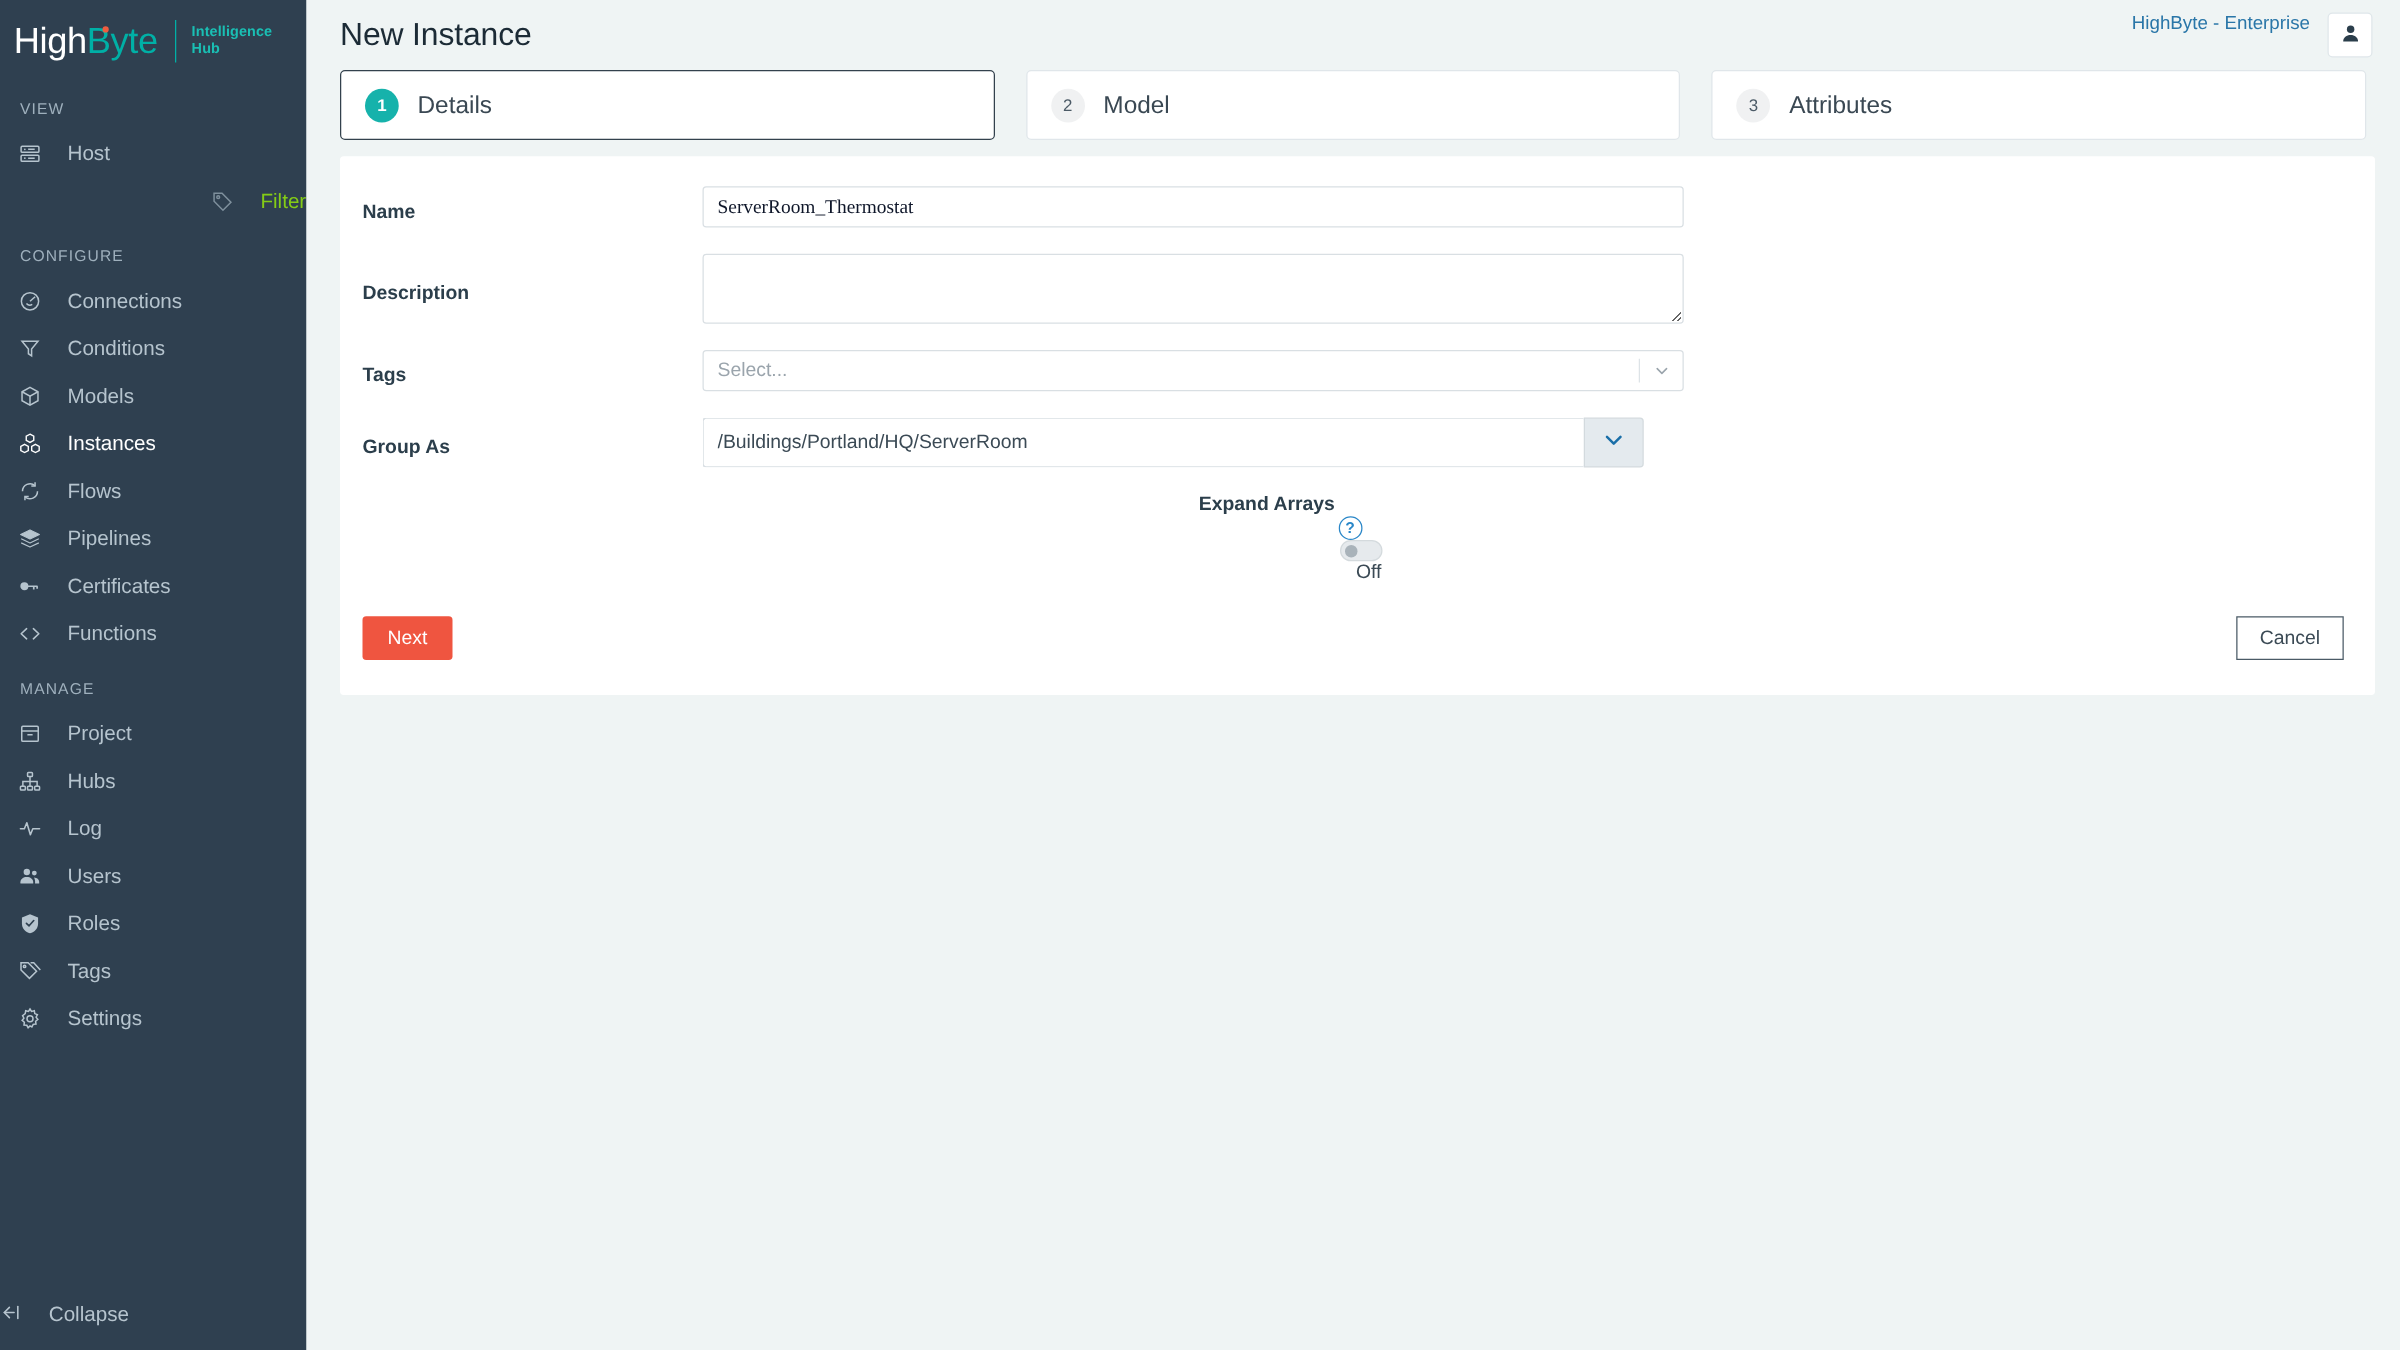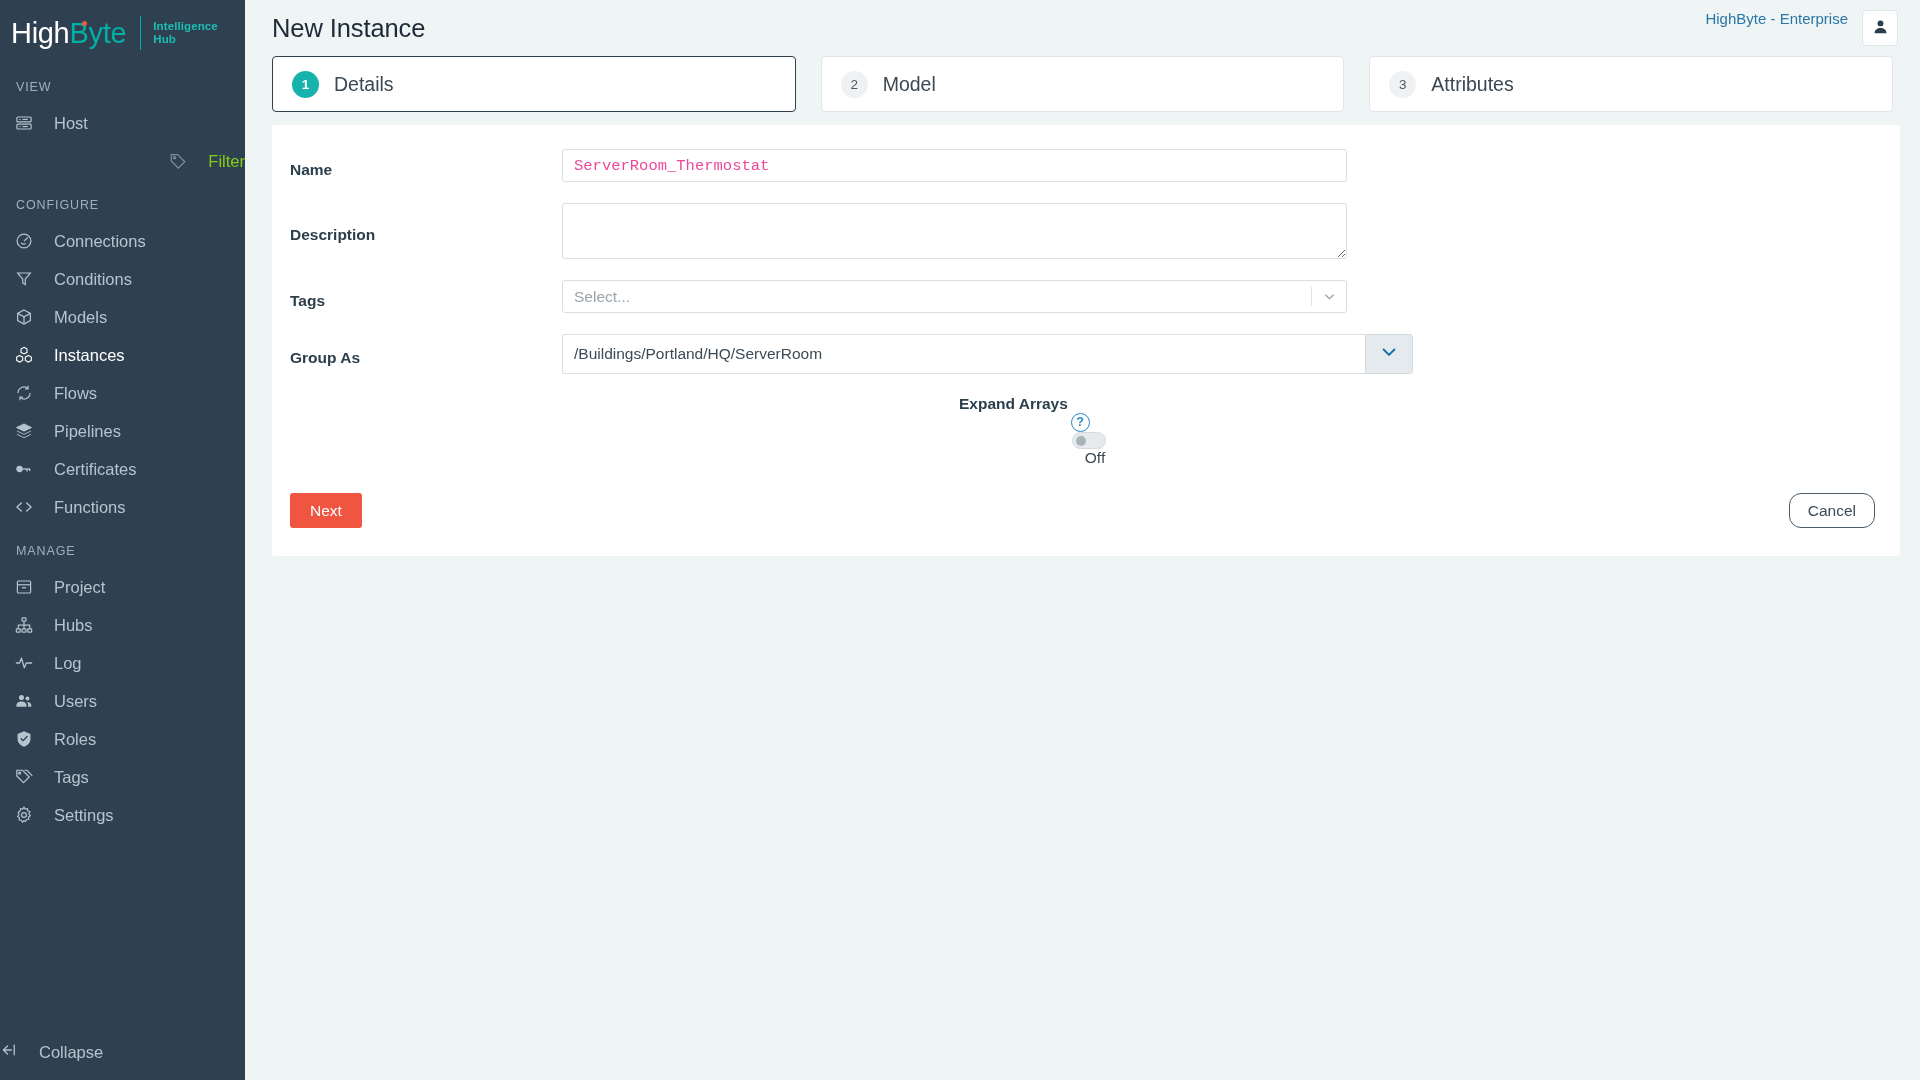--- a/index.html
+++ b/index.html
@@ -217,23 +217,23 @@
     padding-top: 8px;
   }
   .field-wrap { width: 785px; position: relative; }
 
   .text-input {
     width: 785px;
     height: 33px;
     border: 1px solid #d9dfe3;
     border-radius: 3px;
     padding: 0 11px;
-    font-family: Liberation Mono, monospace;
+    font-family: Liberation Serif, serif;
     font-size: 15.5px;
-    color: #ec4899;
+    color: #0f172a;
     outline: none;
     background: #ffffff;
   }
   .text-area {
     width: 785px;
     height: 56px;
     border: 1px solid #d9dfe3;
     border-radius: 3px;
     padding: 7px 11px;
     font-family: "Liberation Sans", sans-serif;
@@ -269,21 +269,21 @@
   .select-caret {
     width: 34px;
     display: flex;
     align-items: center;
     justify-content: center;
   }
 
   
   .input-group {
     display: flex;
-    width: 851px;
+    width: 753px;
     height: 40px;
   }
   .input-group .ig-input {
     flex: 1;
     height: 40px;
     border: 1px solid #d9dfe3;
     border-right: none;
     border-radius: 3px 0 0 3px;
     padding: 0 11px;
     font-family: "Liberation Sans", sans-serif;
@@ -358,21 +358,21 @@
     height: 35px;
     padding: 0 20px;
     font-family: "Liberation Sans", sans-serif;
     font-size: 15.5px;
     cursor: pointer;
   }
   .btn-cancel {
     background: #ffffff;
     color: #3b4a55;
     border: 1px solid #4a5a66;
-    border-radius: 12px;
+    border-radius: 0;
     height: 35px;
     padding: 0 18px;
     font-family: "Liberation Sans", sans-serif;
     font-size: 15.5px;
     cursor: pointer;
   }
 </style>
 </head>
 <body>
 

